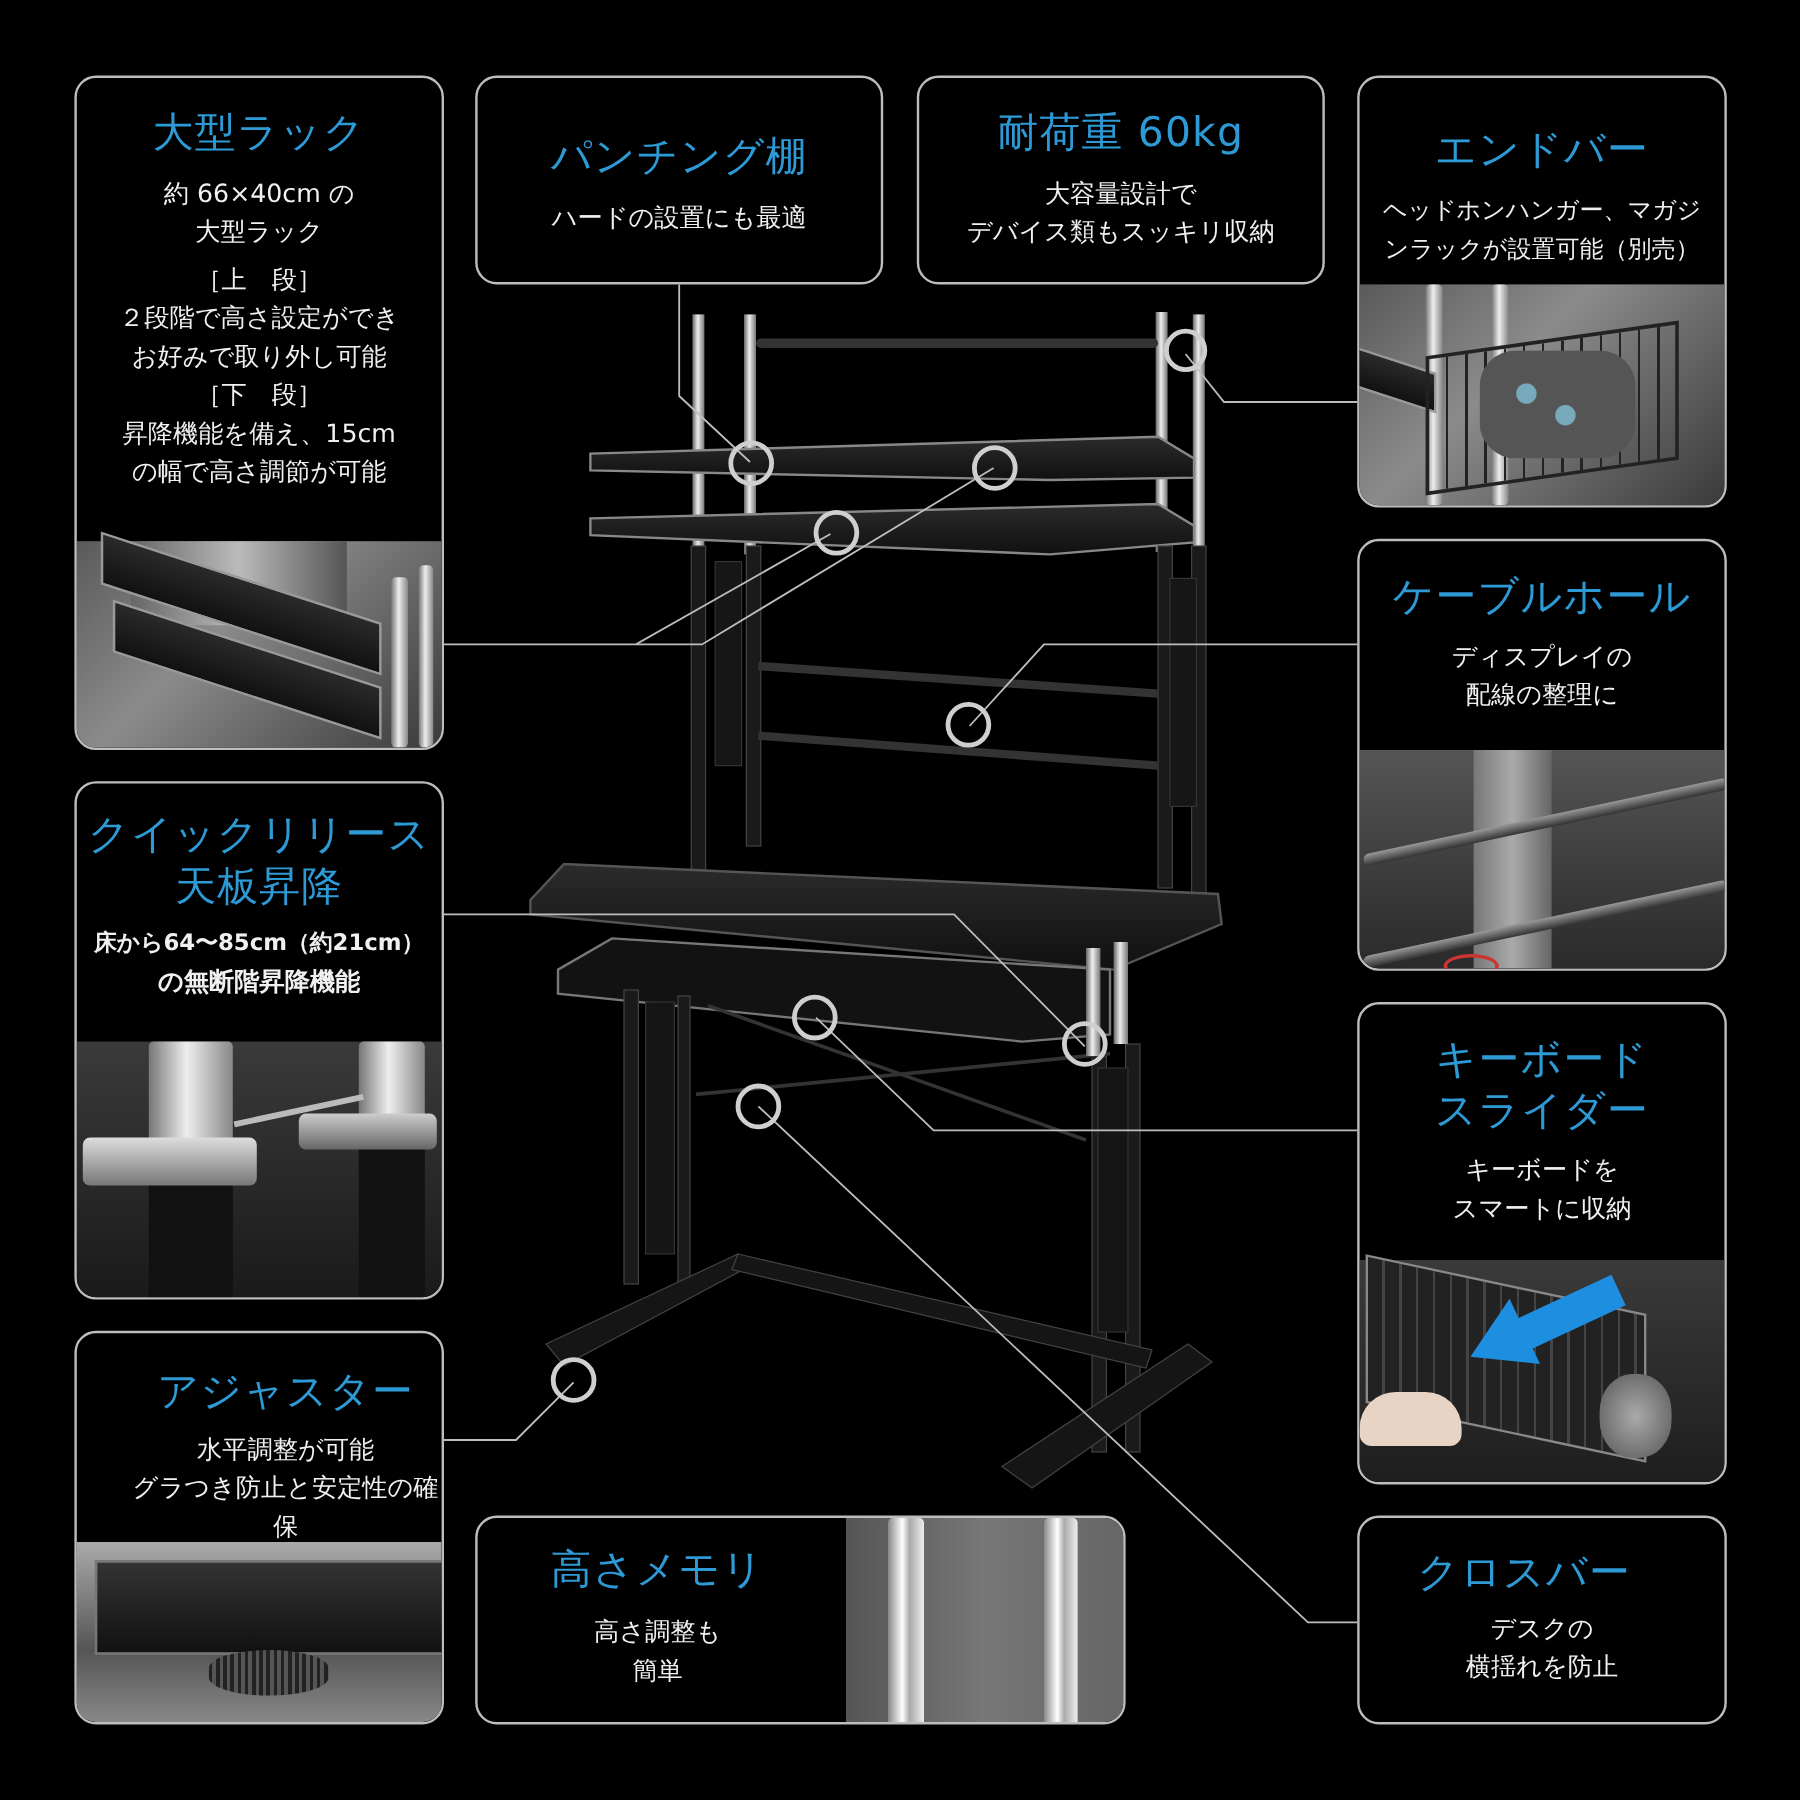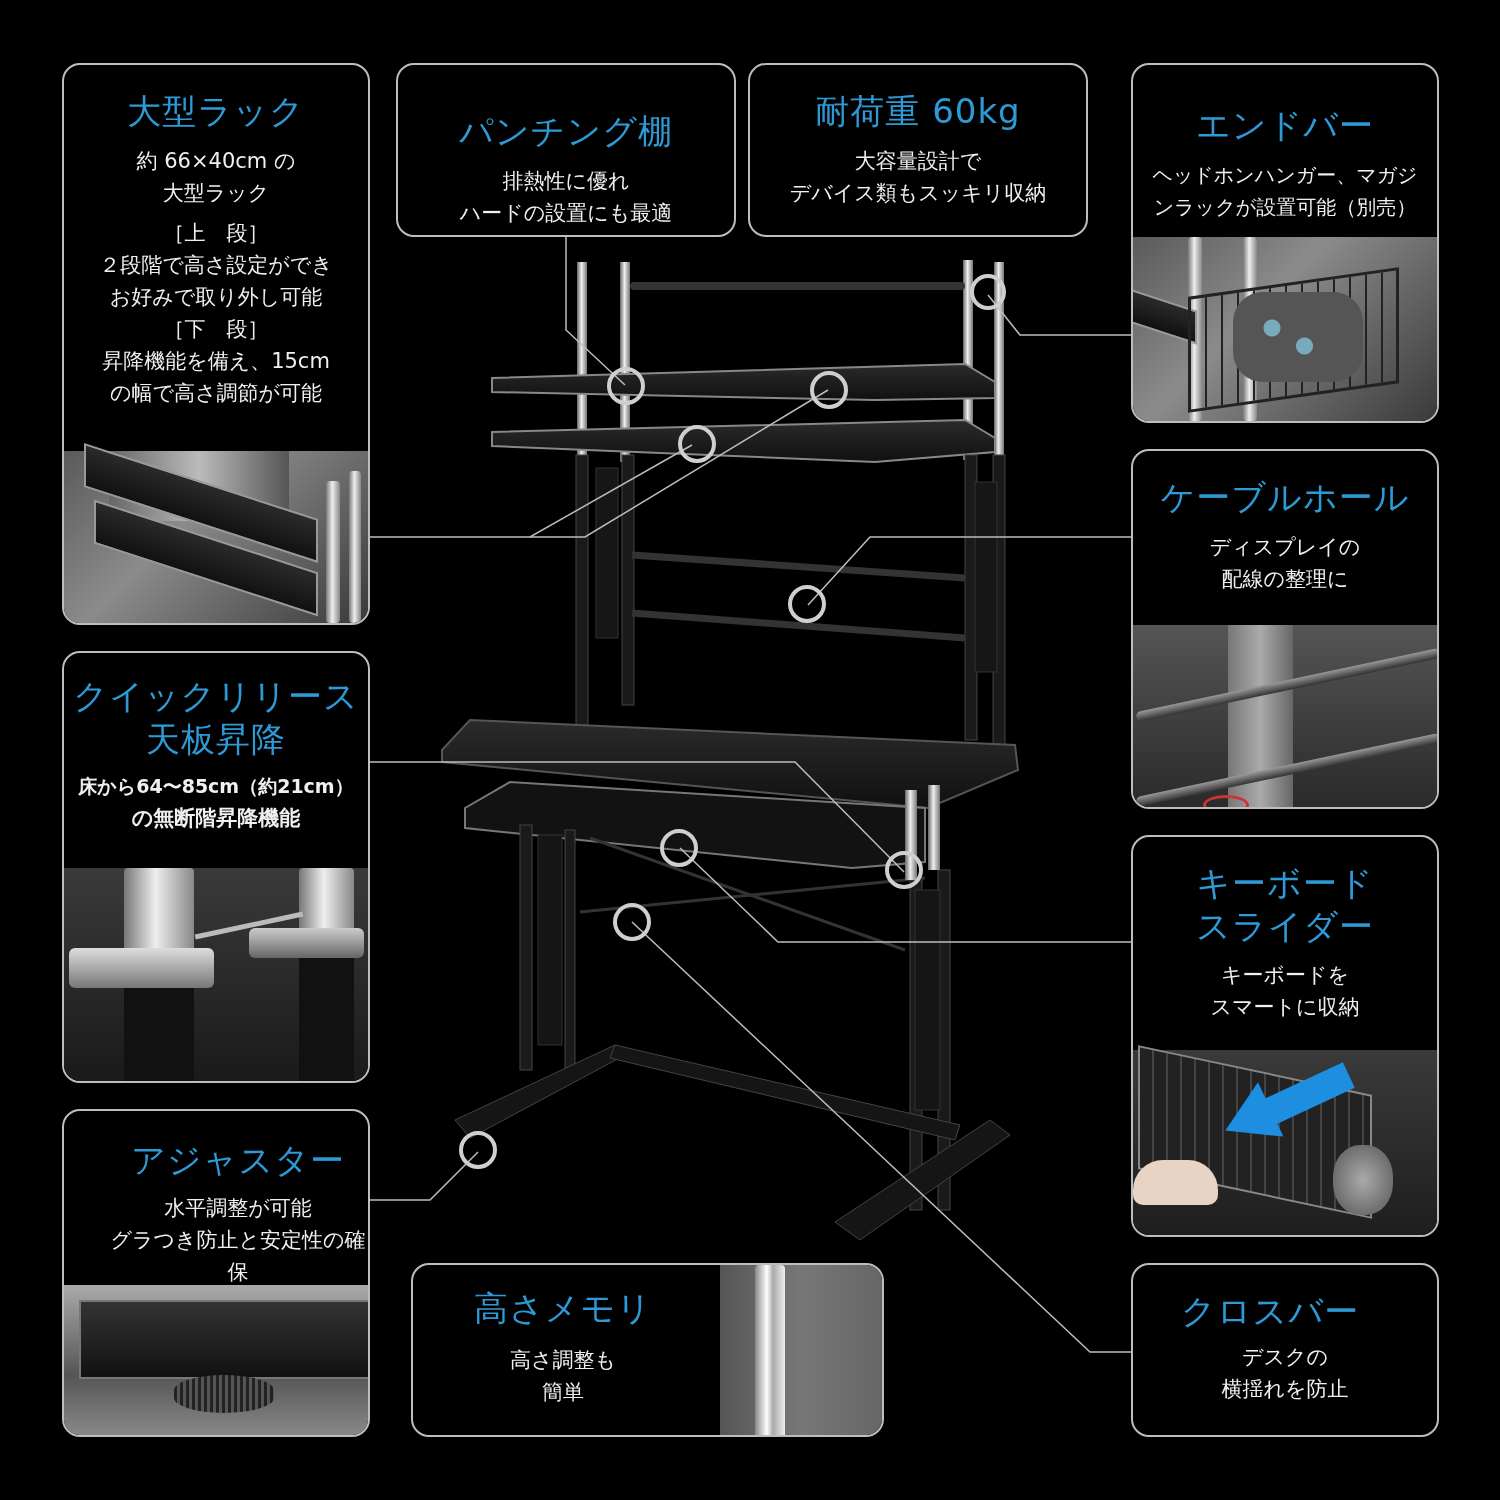--- a/index.html
+++ b/index.html
@@ -81,27 +81,26 @@
   <div class="photo" style="height:150px;background:linear-gradient(#aaa,#555 60%,#888);">
     <div style="position:absolute;left:15px;top:15px;width:300px;height:75px;background:linear-gradient(#333,#111);border:2px solid #777;border-right:none;"></div>
     <div style="position:absolute;left:110px;top:90px;width:100px;height:38px;background:repeating-linear-gradient(90deg,#222 0 3px,#555 3px 6px);border-radius:50%/40%;"></div>
   </div>
 </div>
 
 <div class="panel" style="left:396px;top:63px;width:340px;height:174px;">
   <div class="txt" style="padding-top:25px;margin-top:20px;">
     <div class="title">パンチング棚</div>
     <div class="desc">
-      <div>排熱性に優れ</div>
       <div>ハードの設置にも最適</div>
     </div>
   </div>
 </div>
 
-<div class="panel" style="left:748px;top:63px;width:340px;height:174px;">
+<div class="panel" style="left:764px;top:63px;width:340px;height:174px;">
   <div class="txt" style="padding-top:25px;">
     <div class="title">耐荷重 60kg</div>
     <div class="desc">
       <div>大容量設計で</div>
       <div>デバイス類もスッキリ収納</div>
     </div>
   </div>
 </div>
 
 <div class="panel" style="left:1131px;top:63px;width:308px;height:360px;">
@@ -158,21 +157,21 @@
 <div class="panel" style="left:1131px;top:1263px;width:308px;height:174px;">
   <div class="txt" style="padding-top:25px;text-align:left;padding-left:48px;">
     <div class="title">クロスバー</div>
   </div>
   <div class="desc" style="position:relative;z-index:2;text-align:center;margin-top:8px;">
     <div>デスクの</div>
     <div>横揺れを防止</div>
   </div>
 </div>
 
-<div class="panel" style="left:411px;top:1263px;width:473px;height:174px;">
+<div class="panel" style="left:396px;top:1263px;width:542px;height:174px;">
   <div class="txt" style="position:absolute;left:0;top:0;width:300px;padding-top:22px;">
     <div class="title">高さメモリ</div>
     <div class="desc" style="margin-top:14px;">
       <div>高さ調整も</div>
       <div>簡単</div>
     </div>
   </div>
   <div style="position:absolute;left:307px;top:0;right:0;bottom:0;background:linear-gradient(90deg,#555,#777 50%,#666);">
     <div class="pole" style="left:35px;top:0;width:30px;height:174px;background:linear-gradient(90deg,#888,#fff 40%,#aaa 60%,#eee);"></div>
     <div class="pole" style="left:165px;top:0;width:28px;height:174px;background:linear-gradient(90deg,#888,#fff 40%,#aaa 60%,#eee);"></div>

